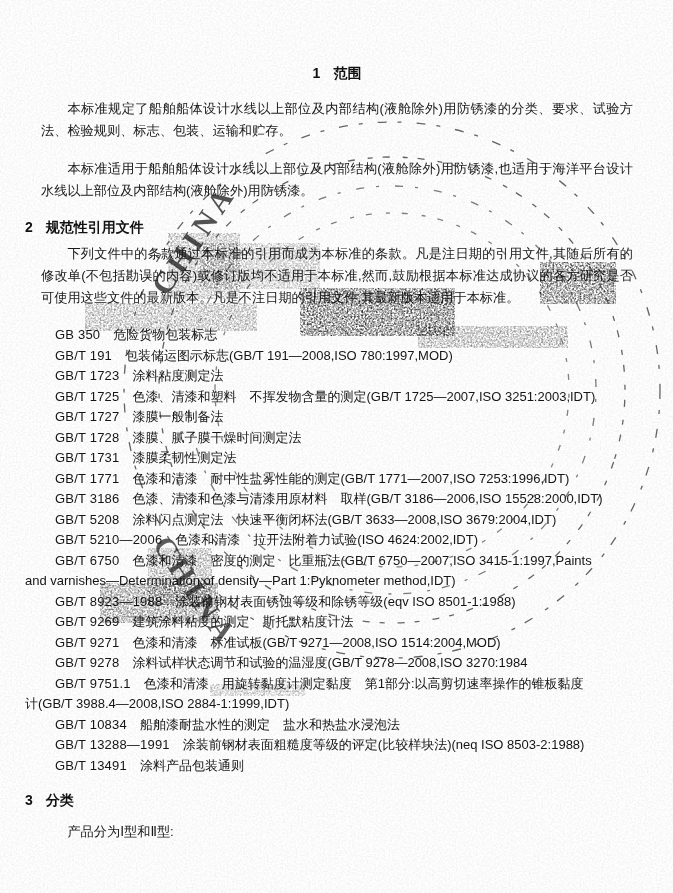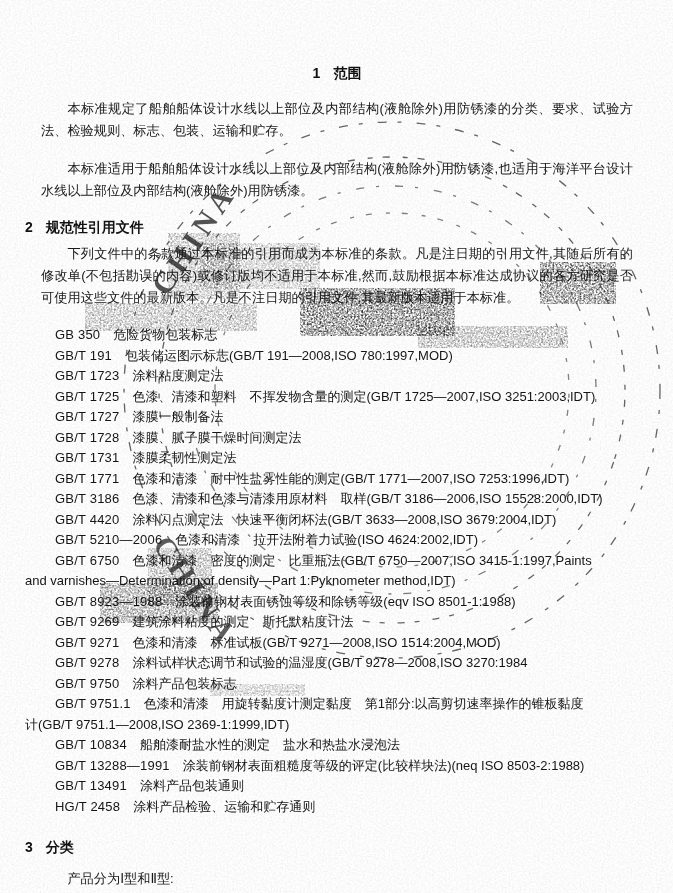--- a/index.html
+++ b/index.html
@@ -10,21 +10,21 @@
   }
   .content{position:absolute;inset:0;padding:20px 24px 0 25px;box-sizing:border-box;z-index:1;}
   .doc-title{
     text-align:center;font-size:21px;font-weight:bold;letter-spacing:5px;
     margin:7px 0 0 0;color:#121212;
   }
   .sec-heading{font-weight:bold;font-size:14px;color:#121212;line-height:18px;}
   .sec-heading .num{display:inline-block;margin-right:13px;}
   .h1{margin-top:44px;text-align:center;}
   .h2{margin-top:0;}
-  .h3{margin-top:21px;}
+  .h3{margin-top:15px;}
   .para{
     font-size:13.2px;line-height:22px;text-indent:2em;text-align:justify;
     margin:16px;color:#1a1a1a;
   }
   .para-block{margin-top:10px;}
   .intro{margin-top:7px;}
   .refs{margin-top:5px;}
   .ref-first{display:block;white-space:nowrap;padding-left:30px;font-size:13px;line-height:20.5px;}
   .ref-code{letter-spacing:0.2px;}
   .ref-gap{display:inline-block;width:13px;}
@@ -129,21 +129,21 @@
         <span class="ref-first"><span class="ref-code">GB/T 1771</span><span class="ref-gap"></span><span class="ref-text">色漆和清漆　耐中性盐雾性能的测定(GB/T 1771—2007,ISO 7253:1996,IDT)</span></span>
 
       </div>
 
       <div class="ref">
         <span class="ref-first"><span class="ref-code">GB/T 3186</span><span class="ref-gap"></span><span class="ref-text">色漆、清漆和色漆与清漆用原材料　取样(GB/T 3186—2006,ISO 15528:2000,IDT)</span></span>
 
       </div>
 
       <div class="ref">
-        <span class="ref-first"><span class="ref-code">GB/T 4420</span><span class="ref-gap"></span><span class="ref-text">涂料闪点测定法　快速平衡闭杯法(GB/T 3633—2008,ISO 3679:2004,IDT)</span></span>
+        <span class="ref-first"><span class="ref-code">GB/T 5208</span><span class="ref-gap"></span><span class="ref-text">涂料闪点测定法　快速平衡闭杯法(GB/T 3633—2008,ISO 3679:2004,IDT)</span></span>
 
       </div>
 
       <div class="ref">
         <span class="ref-first"><span class="ref-code">GB/T 5210—2006</span><span class="ref-gap"></span><span class="ref-text">色漆和清漆　拉开法附着力试验(ISO 4624:2002,IDT)</span></span>
 
       </div>
 
       <div class="ref">
         <span class="ref-first"><span class="ref-code">GB/T 6750</span><span class="ref-gap"></span><span class="ref-text">色漆和清漆　密度的测定　比重瓶法(GB/T 6750—2007,ISO 3415-1:1997,Paints</span></span>
@@ -162,49 +162,41 @@
 
       <div class="ref">
         <span class="ref-first"><span class="ref-code">GB/T 9271</span><span class="ref-gap"></span><span class="ref-text">色漆和清漆　标准试板(GB/T 9271—2008,ISO 1514:2004,MOD)</span></span>
 
       </div>
 
       <div class="ref">
         <span class="ref-first"><span class="ref-code">GB/T 9278</span><span class="ref-gap"></span><span class="ref-text">涂料试样状态调节和试验的温湿度(GB/T 9278—2008,ISO 3270:1984</span></span>
       </div>
 
-      <div class="ref">
-        <span class="ref-first"><span class="ref-code">GB/T 9750</span><span class="ref-gap"></span><span class="ref-text">涂料产品包装标志</span></span>
-
-      </div>
 
       <div class="ref">
         <span class="ref-first"><span class="ref-code">GB/T 9751.1</span><span class="ref-gap"></span><span class="ref-text">色漆和清漆　用旋转黏度计测定黏度　第1部分:以高剪切速率操作的锥板黏度</span></span>
-        <span class="ref-cont">计(GB/T 9751.1—2008,ISO 2369-1:1999,IDT)</span>
+        <span class="ref-cont">计(GB/T 3988.4—2008,ISO 2884-1:1999,IDT)</span>
       </div>
 
       <div class="ref">
         <span class="ref-first"><span class="ref-code">GB/T 10834</span><span class="ref-gap"></span><span class="ref-text">船舶漆耐盐水性的测定　盐水和热盐水浸泡法</span></span>
 
       </div>
 
       <div class="ref">
         <span class="ref-first"><span class="ref-code">GB/T 13288—1991</span><span class="ref-gap"></span><span class="ref-text">涂装前钢材表面粗糙度等级的评定(比较样块法)(neq ISO 8503-2:1988)</span></span>
 
       </div>
 
       <div class="ref">
         <span class="ref-first"><span class="ref-code">GB/T 13491</span><span class="ref-gap"></span><span class="ref-text">涂料产品包装通则</span></span>
 
       </div>
 
-      <div class="ref">
-        <span class="ref-first"><span class="ref-code">HG/T 2458</span><span class="ref-gap"></span><span class="ref-text">涂料产品检验、运输和贮存通则</span></span>
-
-      </div>
     </div>
 
     <div class="sec-heading h3">
       <span class="num">3</span><span>分类</span>
     </div>
     <p class="para last-para">产品分为Ⅰ型和Ⅱ型:</p>
 
   </div>
 </div>
 

